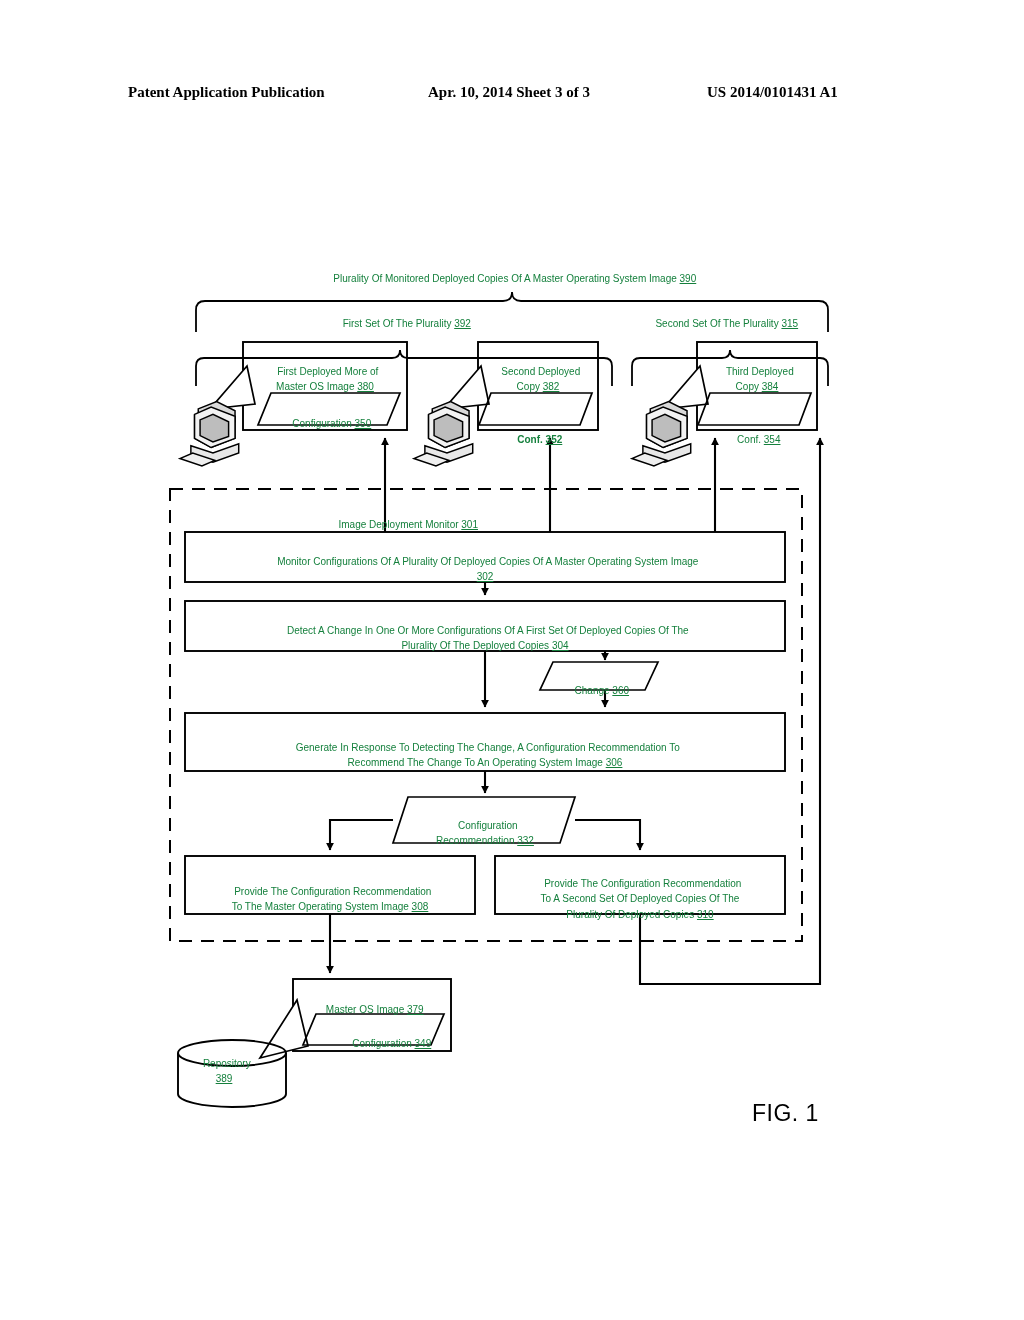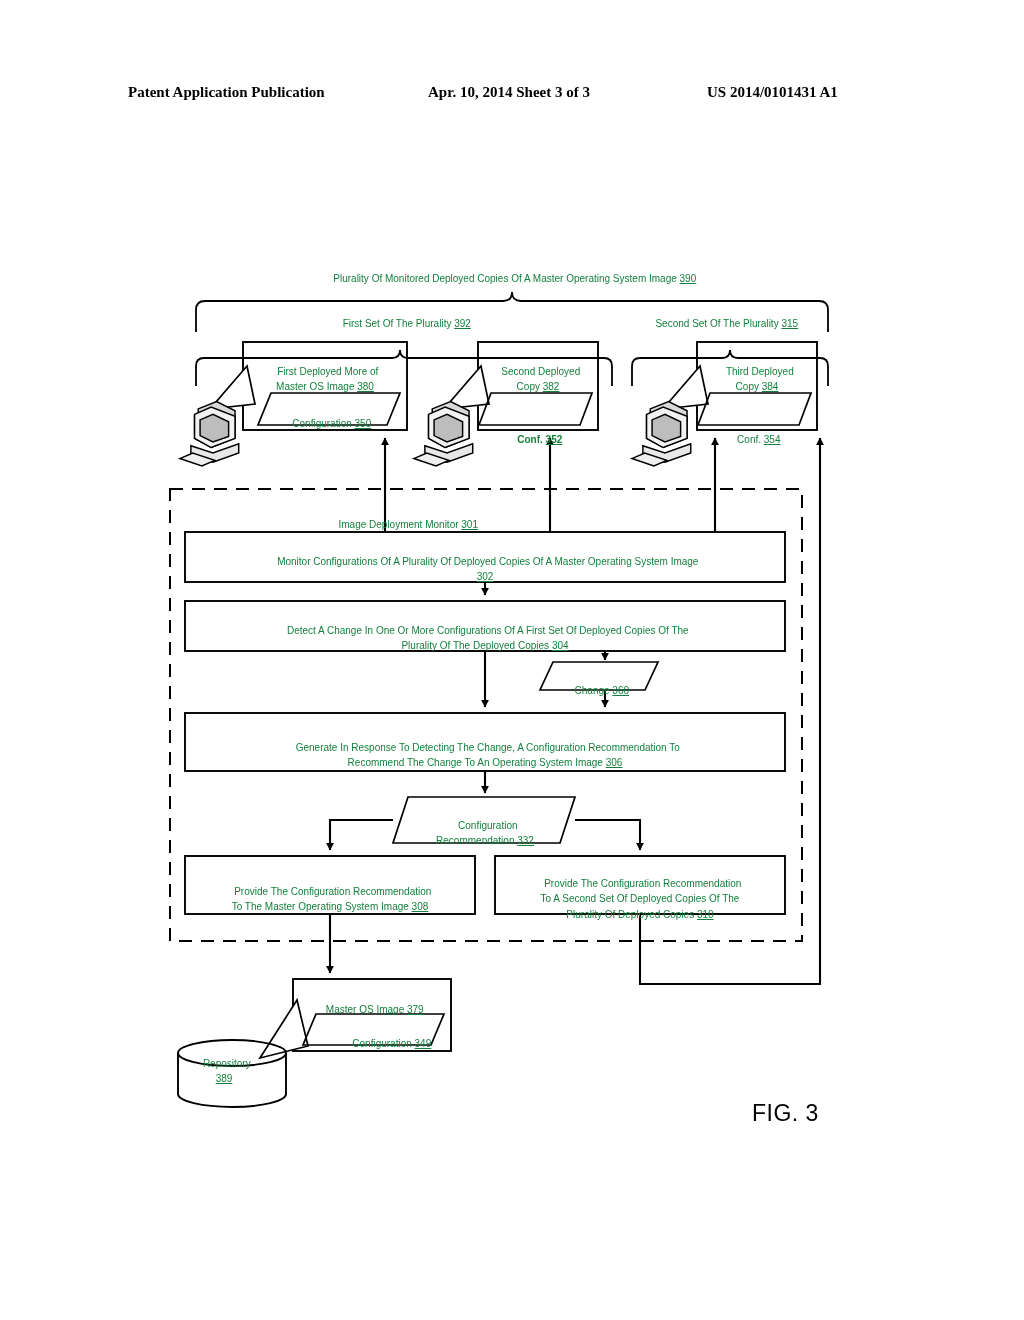--- a/index.html
+++ b/index.html
@@ -218,13 +218,13 @@
 </div>
 <div class="tx" style="left:324px;top:1020px;width:130px;">
   <span>Configuration </span><span class="u">349</span>
 </div>
 
 <div class="tx" style="left:178px;top:1040px;width:92px;">
   <span>Repository
 </span><span class="u">389</span>
 </div>
 
-<div class="fig-label">FIG. 3</div>
+<div class="fig-label">FIG. 1</div>
 
 </body></html>

